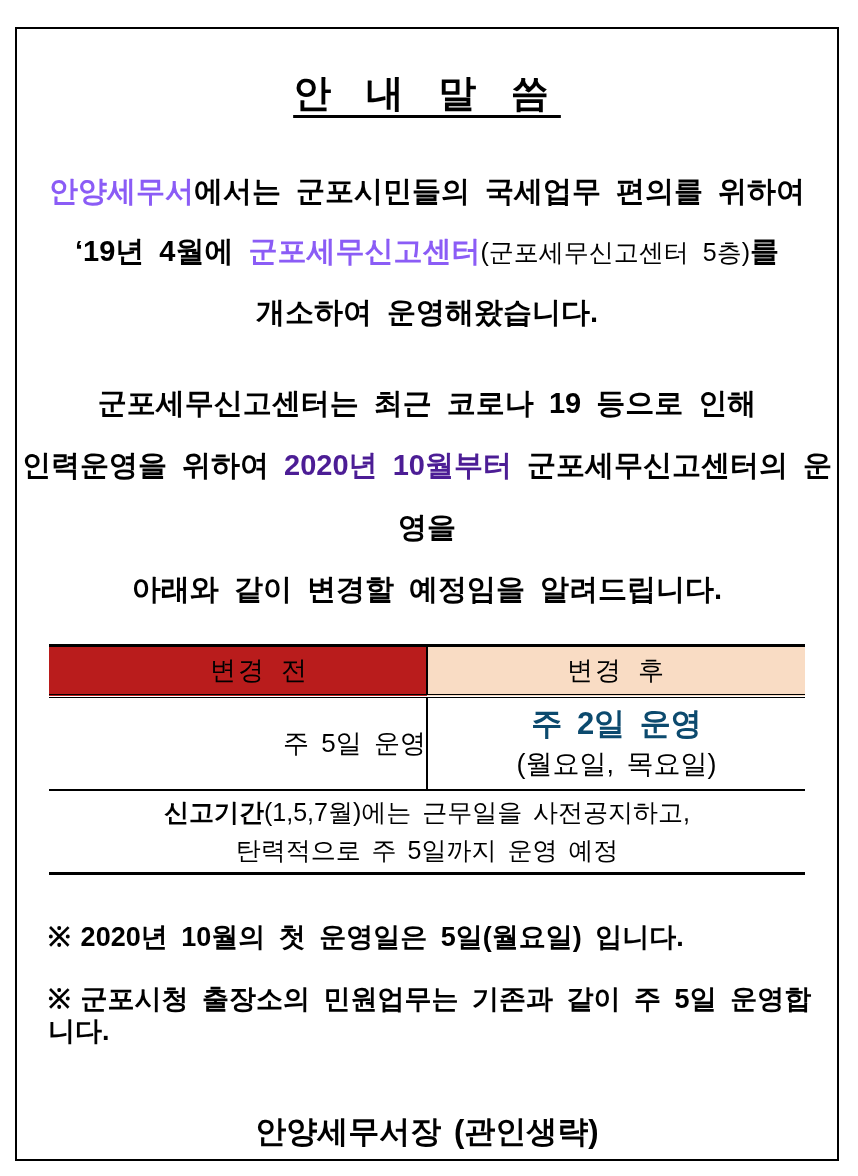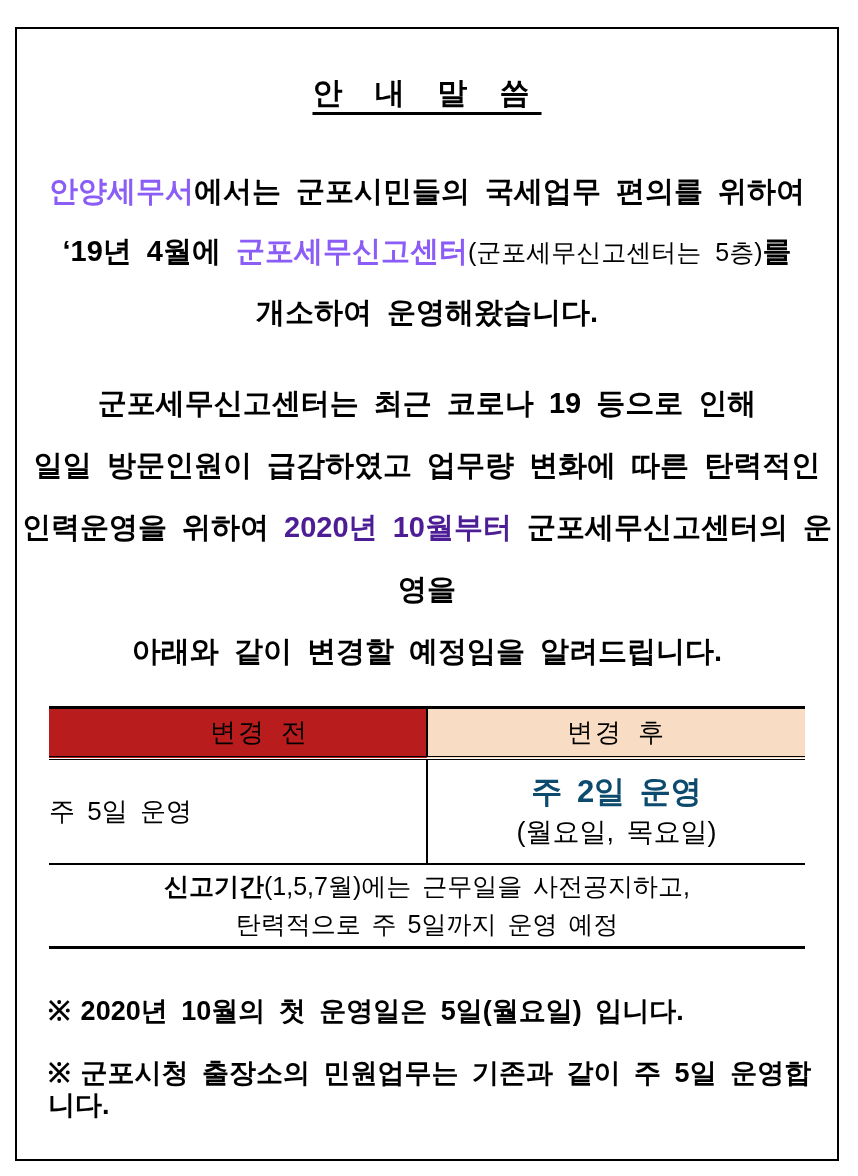--- a/index.html
+++ b/index.html
@@ -11,21 +11,21 @@
     overflow: hidden;
   }
   .page {
     position: absolute;
     left: 15px; top: 27px; right: 19px; bottom: 15px;
     border: 2px solid #000000;
   }
   .title {
     margin-top: 42px;
     text-align: center;
-    font-size: 30px;
+    font-size: 38px;
     font-weight: bold;
     letter-spacing: 12px;
     line-height: 44px;
   }
   .title span {
     text-decoration: underline;
     text-decoration-thickness: 2.5px;
     text-underline-offset: 9px;
   }
   .para {
@@ -52,22 +52,22 @@
     font-size: 26px;
     font-weight: normal;
     letter-spacing: 2px;
     word-spacing: 6px;
   }
   th.col-before { background: #b91c1c; border-right: 2px solid #000; padding-left: 44px; }
   th.col-after  { background: #f9dcc4; }
   td.cell-before {
     border-right: 2px solid #000;
     border-bottom: 2px solid #000;
-    height: 106px;
-    text-align: left;
+    height: 94px;
+    text-align: right;
     font-size: 26px;
     word-spacing: 5px;
   }
   td.cell-after {
     border-bottom: 2px solid #000;
     text-align: center;
   }
   .after-main {
     display: block;
     color: #0c4a6e;
@@ -110,27 +110,26 @@
 </style>
 </head>
 <body>
 
 <div class="page">
 
   <h1 class="title"><span>안 내 말 씀</span></h1>
 
   <div class="para intro">
     <div><span class="blue">안양세무서</span><span>에서는 군포시민들의 국세업무 편의를 위하여</span></div>
-    <div><span>‘19년 4월에 </span><span class="blue">군포세무신고센터</span><span class="paren">(군포세무신고센터는 5층)</span><span>를</span></div>
+    <div><span>‘19년 4월에 </span><span class="blue">군포세무신고센터</span><span class="paren">(군포세무신고센터 5층)</span><span>를</span></div>
     <div><span>개소하여 운영해왔습니다.</span></div>
   </div>
 
   <div class="para body2">
     <div><span>군포세무신고센터는 최근 코로나 19 등으로 인해</span></div>
-    <div><span>일일 방문인원이 급감하였고 업무량 변화에 따른 탄력적인</span></div>
     <div><span>인력운영을 위하여 </span><span class="red">2020년 10월부터</span><span> 군포세무신고센터의 운영을</span></div>
     <div><span>아래와 같이 변경할 예정임을 알려드립니다.</span></div>
   </div>
 
   <table class="change">
     <thead>
       <tr>
         <th class="col-before">변경 전</th>
         <th class="col-after">변경 후</th>
       </tr>

